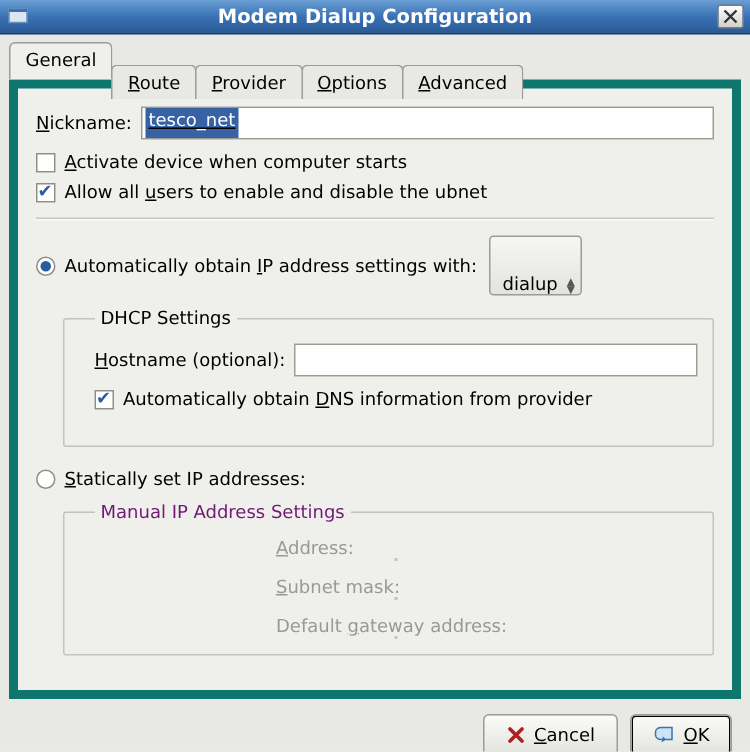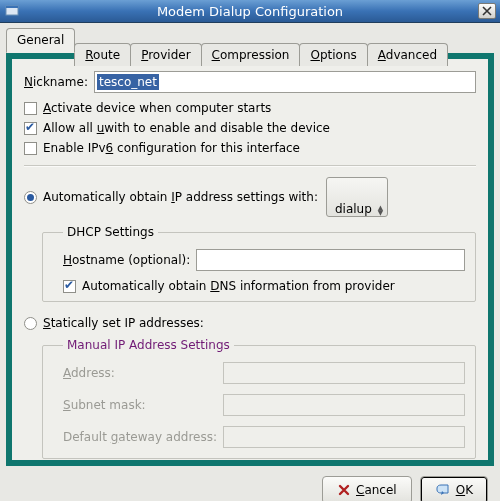--- a/index.html
+++ b/index.html
@@ -15,21 +15,21 @@
     overflow: hidden;
   }
   
   .titlebar {
     height: 23px;
     background: linear-gradient(to bottom, #6b9fd4 0%, #3a72b5 50%, #2a5a95 100%);
     display: flex;
     align-items: center;
     padding: 0 4px;
     color: #fff;
-    font-weight: normal;
+    font-weight: bold;
     border-bottom: 1px solid #1f3d5c;
   }
   .titlebar .sysicon {
     width: 16px;
     height: 16px;
     display: inline-flex;
     align-items: center;
     justify-content: center;
     margin-right: 2px;
   }
@@ -207,20 +207,21 @@
   .txtfield {
     height: 22px;
     border: 1px solid #9c9c96;
     background: #fff;
     flex: 1;
   }
   .frow {
     display: flex;
     align-items: center;
     margin-bottom: 10px;
+    flex-direction: column;
   }
   .frow label { width: 160px; }
 
   
   .buttons {
     display: flex;
     justify-content: flex-end;
     padding: 10px 6px 0 0;
     gap: 8px;
   }
@@ -240,23 +241,23 @@
     box-shadow: 0 0 0 1px #000 inset;
   }
   .btn svg { display:block; }
 
   .nickname-input-wrap {
     flex: 1;
     height: 22px;
     border: 1px solid #9c9c96;
     background: #fff;
     display: flex;
-    align-items: center;
     padding: 0 2px;
     margin-left: 6px;
+    text-decoration: underline;
   }
 </style>
 </head>
 <body>
 
 <div class="titlebar">
   <span class="sysicon">
     <svg width="14" height="14" viewBox="0 0 14 14">
         <rect x="1" y="2" width="12" height="9" fill="#dce7f4" stroke="#6b90b5"></rect>
         <rect x="1" y="2" width="12" height="2" fill="#3a72b5"></rect>
@@ -269,48 +270,43 @@
       </svg>
   </span>
 </div>
 
 <div class="client">
 
   <div class="tabs">
     <div class="tab active"><span>General</span></div>
     <div class="tab"><span class="ul">R</span><span>oute</span></div>
     <div class="tab"><span class="ul">P</span><span>rovider</span></div>
-    <div class="tab"><span class="ul">C</span><span>ompression</span></div>
     <div class="tab"><span class="ul">O</span><span>ptions</span></div>
     <div class="tab"><span class="ul">A</span><span>dvanced</span></div>
   </div>
 
   <div class="panel">
 
     <div class="row">
       <label><span class="ul">N</span><span>ickname:</span></label>
       <div class="nickname-input-wrap">
         <span class="sel-inside">tesco_net</span>
       </div>
     </div>
 
     <div class="chk">
       <span class="chkbox"></span>
       <span><span class="ul">A</span><span>ctivate device when computer starts</span></span>
     </div>
 
     <div class="chk">
       <span class="chkbox checked"></span>
-      <span><span>Allow all </span><span class="ul">u</span><span>with to enable and disable the device</span></span>
-    </div>
-
-    <div class="chk">
-      <span class="chkbox"></span>
-      <span><span>Enable IPv</span><span class="ul">6</span><span> configuration for this interface</span></span>
-    </div>
+      <span><span>Allow all </span><span class="ul">u</span><span>sers to enable and disable the ubnet</span></span>
+    </div>
+
 
     <hr class="sep">
 
     <div class="chk">
       <span class="radio checked"></span>
       <span><span>Automatically obtain </span><span class="ul">I</span><span>P address settings with:</span></span>
       <span class="combo">
         <span>dialup</span>
         <span class="arrows">
             <span>▲</span>
@@ -318,21 +314,21 @@
           </span>
       </span>
     </div>
 
     <fieldset class="wide">
       <legend>DHCP Settings</legend>
       <div class="row">
         <label><span class="ul">H</span><span>ostname (optional):</span></label>
         <input type="text" style="flex: 1 1 0%; margin-left: 6px;" value="">
       </div>
-      <div class="chk" style="margin-bottom:0">
+      <div class="chk" style="margin-bottom:16px">
         <span class="chkbox checked"></span>
         <span><span>Automatically obtain </span><span class="ul">D</span><span>NS information from provider</span></span>
       </div>
     </fieldset>
 
     <div class="chk" style="margin-top:14px">
       <span class="radio"></span>
       <span><span class="ul">S</span><span>tatically set IP addresses:</span></span>
     </div>
 

